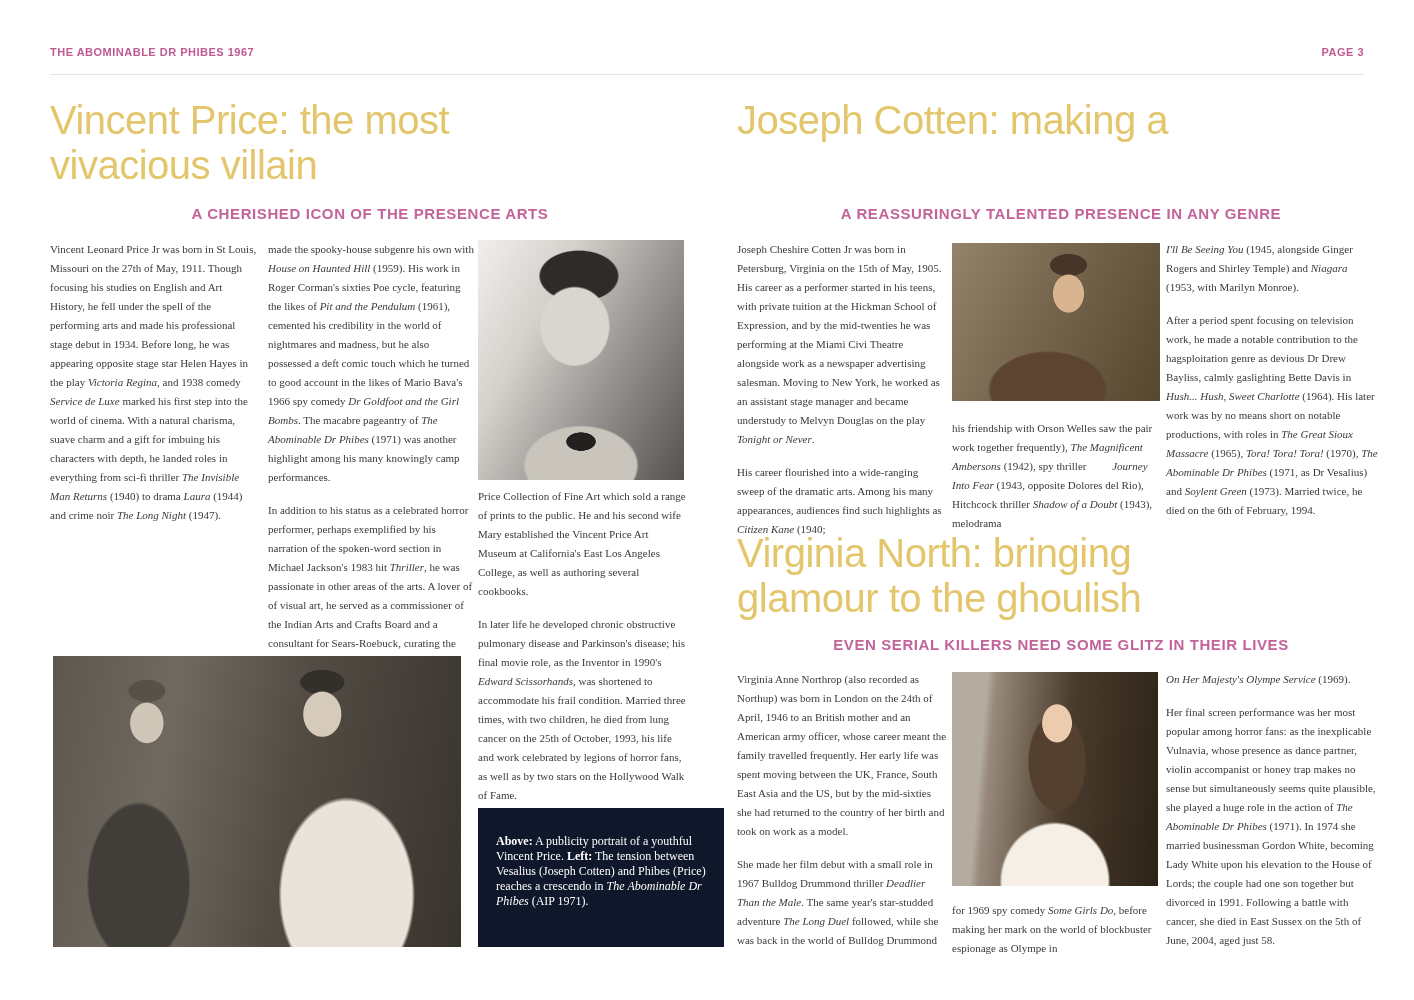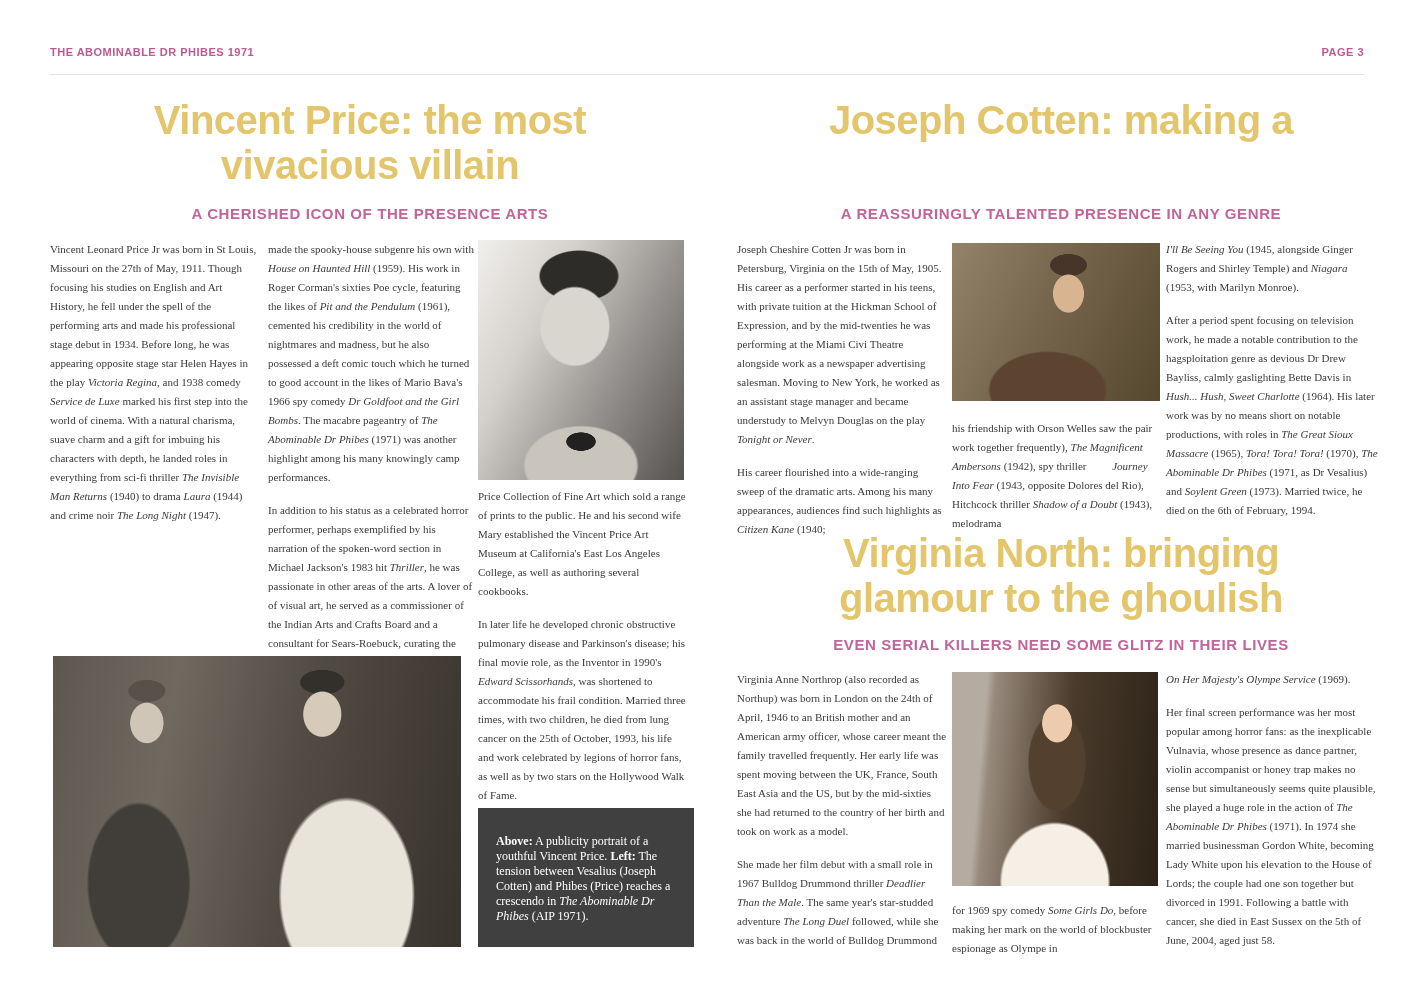--- a/index.html
+++ b/index.html
@@ -13,22 +13,22 @@
     position:absolute; top:46px;
     font-family:"Liberation Sans", sans-serif; font-weight:bold;
     font-size:11px; letter-spacing:.5px; color:#bf5992;
   }
   .folio-l { left:50px; }
   .folio-r { right:50px; }
   .rule { position:absolute; top:74px; left:50px; width:1314px; height:1px; background:#e4e4e4; }
 
   
   .headline {
-    position:absolute; text-align:center;
-    font-family:"Liberation Sans", sans-serif; font-weight:bold;
+    position:absolute; 
+    font-family:"Liberation Sans", sans-serif; font-weight:normal;
     font-size:40px; line-height:45px; letter-spacing:-0.5px; color:#e3c66c;
   }
   .hl-vp { left:50px;  top:98px;  width:640px; }
   .hl-jc { left:737px; top:98px;  width:648px; }
   .hl-vn { left:737px; top:531px; width:648px; }
 
   .kicker {
     position:absolute; text-align:center;
     font-family:"Liberation Sans", sans-serif; font-weight:bold;
     font-size:15px; letter-spacing:.6px; color:#c2639a;
@@ -84,31 +84,31 @@
     left:952px; top:672px; width:206px; height:214px;
     background:
       radial-gradient(ellipse 25px 32px at 51% 24%, #edcbad 0 58%, transparent 61%),
       radial-gradient(ellipse 48px 82px at 51% 42%, #54402e 0 58%, transparent 61%),
       radial-gradient(ellipse 88px 95px at 50% 98%, #f5efe6 0 60%, transparent 63%),
       linear-gradient(95deg, #b5aca1 0 16%, #97897b 20%, #4a3b2c 55%, #2c2317 100%);
   }
 
   
   .caption-box {
-    position:absolute; left:478px; top:808px; width:216px; height:139px;
-    background:#404040; box-sizing:border-box; padding:26px 18px 0;
+    position:absolute; left:478px; top:808px; width:246px; height:139px;
+    background:#0f172a; box-sizing:border-box; padding:26px 18px 0;
   }
   .caption-box p { margin:0; color:#ffffff; font-size:12px; line-height:15px; }
 </style>
 </head>
 <body>
 
 <div class="spread">
 
-  <div class="folio folio-l">THE ABOMINABLE DR PHIBES 1971</div>
+  <div class="folio folio-l">THE ABOMINABLE DR PHIBES 1967</div>
   <div class="folio folio-r">PAGE 3</div>
   <div class="rule"></div>
 
   <div class="headline hl-vp">
     <div>Vincent Price: the most</div>
     <div>vivacious villain</div>
   </div>
   <div class="kicker k-vp">A CHERISHED ICON OF THE PRESENCE ARTS</div>
 
   <div class="col c1">

